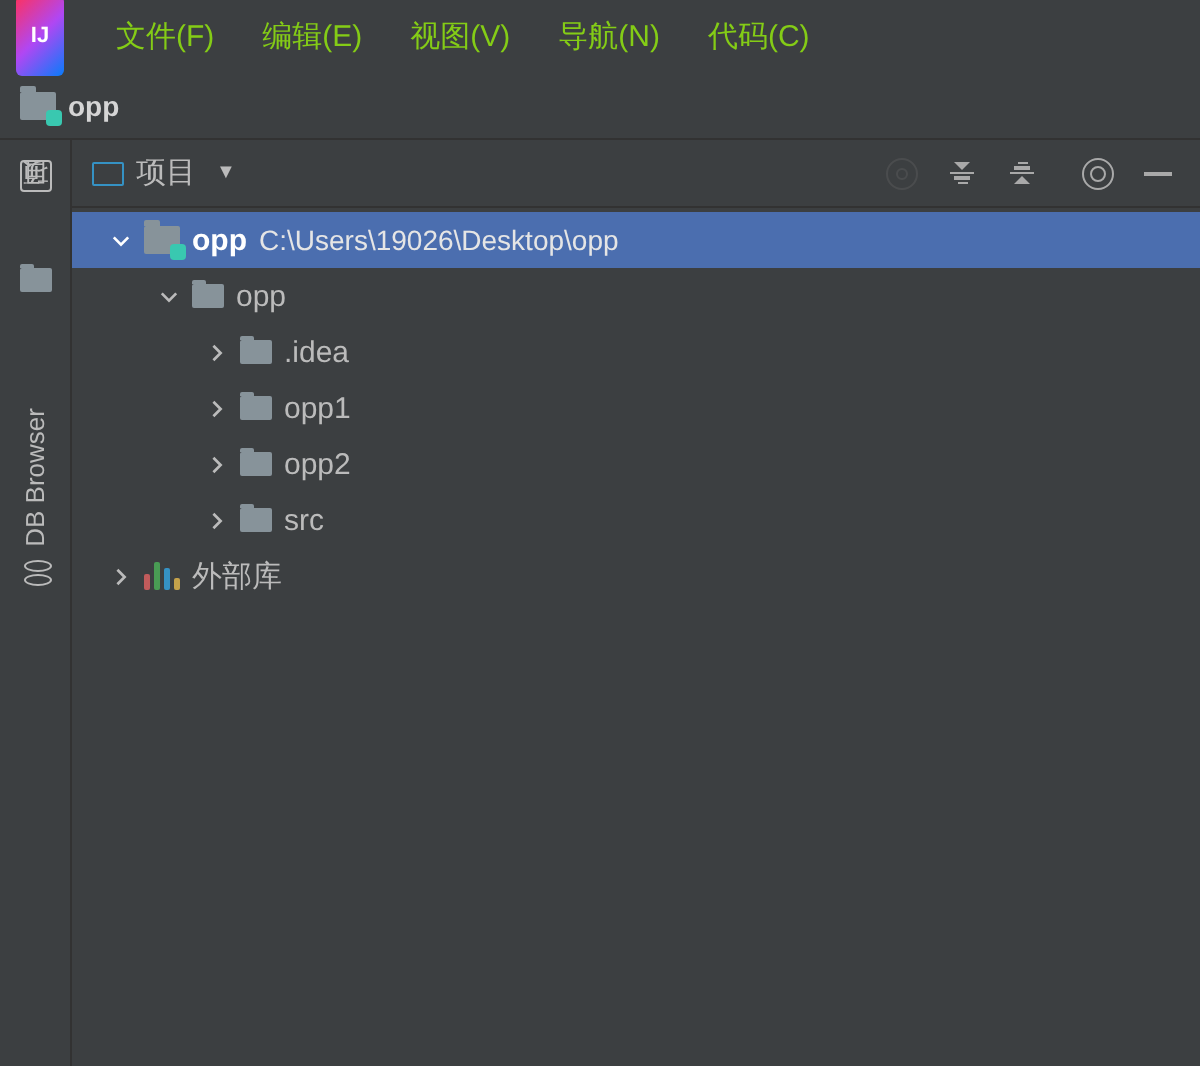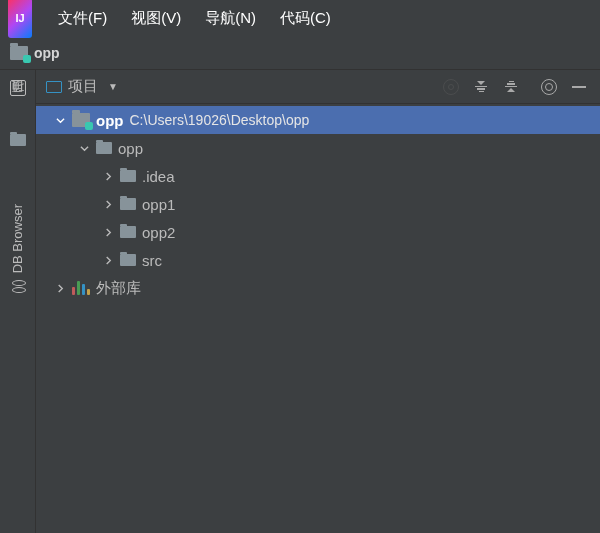--- a/index.html
+++ b/index.html
@@ -25,21 +25,21 @@
       width: 24px; height: 40px;
       background: linear-gradient(135deg, #fe315d 0%, #b047f3 50%, #087cfa 100%);
       border-radius: 3px;
       margin-right: 12px;
       position: relative;
       display:flex; align-items:center; justify-content:center;
     }
     .app-icon-text { color:#fff; font-weight:bold; font-size:11px; }
     .menu-item {
       padding: 4px 10px;
-      color: #ffffff;
+      color: #84cc16;
       font-size: 15px;
     }
     .breadcrumb {
       height: 34px;
       display:flex;
       align-items:center;
       padding: 0 10px;
       border-bottom: 1px solid #323232;
       gap:6px;
     }
@@ -209,20 +209,21 @@
     }
   </style>
 </head>
 <body>
 
 <div class="menubar">
   <div class="app-icon">
     <span class="app-icon-text">IJ</span>
   </div>
   <div class="menu-item">文件(F)</div>
+  <div class="menu-item">编辑(E)</div>
   <div class="menu-item">视图(V)</div>
   <div class="menu-item">导航(N)</div>
   <div class="menu-item">代码(C)</div>
 </div>
 
 <div class="breadcrumb">
   <span class="folder-icon-teal root"></span>
   <span style="font-weight:600;color:#d5d5d5;">opp</span>
 </div>
 

